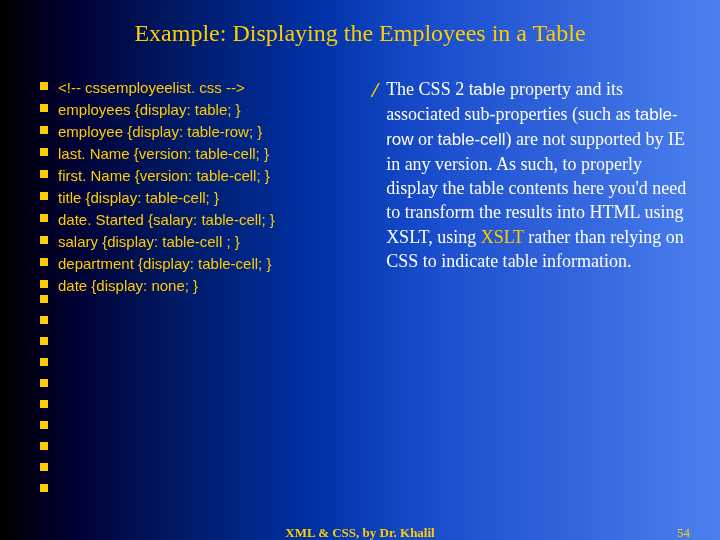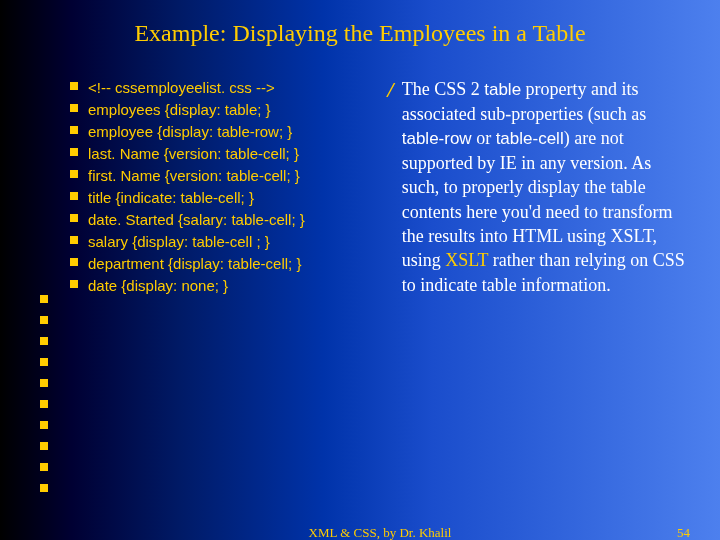--- a/index.html
+++ b/index.html
@@ -20,21 +20,20 @@
   .title {
     color: #ffcc00;
     font-size: 24px;
     text-align: center;
     padding-top: 20px;
     font-weight: normal;
   }
   .content {
     display: flex;
     padding: 30px 30px 0 40px;
-    margin-left: 30px;
   }
   .code-col {
     width: 48%;
     color: #ffcc00;
     font-size: 15px;
     line-height: 1.4;
     font-family: Arial, sans-serif;
   }
   .code-line {
     display: flex;
@@ -80,22 +79,21 @@
     bottom: 15px;
     width: 100%;
     color: #ffcc00;
     font-size: 13px;
     font-family: "Times New Roman", serif;
   }
   .footer-center {
     position: absolute;
     left: 50%;
     transform: translateX(-50%);
-    font-weight: normal;
-    margin-left: 20px;
+    font-weight: bold;
   }
   .footer-right {
     position: absolute;
     right: 30px;
     text-align: center;
   }
 </style>
 </head>
 <body>
 
@@ -119,21 +117,21 @@
       <div class="code-line">
           <span class="bullet-sq"></span>
           <span>last. Name {version: table-cell; }</span>
         </div>
       <div class="code-line">
           <span class="bullet-sq"></span>
           <span>first. Name {version: table-cell; }</span>
         </div>
       <div class="code-line">
           <span class="bullet-sq"></span>
-          <span>title {indicate: table-cell; }</span>
+          <span>title {display: table-cell; }</span>
         </div>
       <div class="code-line">
           <span class="bullet-sq"></span>
           <span>date. Started {salary: table-cell; }</span>
         </div>
       <div class="code-line">
           <span class="bullet-sq"></span>
           <span>salary {display: table-cell ; }</span>
         </div>
       <div class="code-line">

